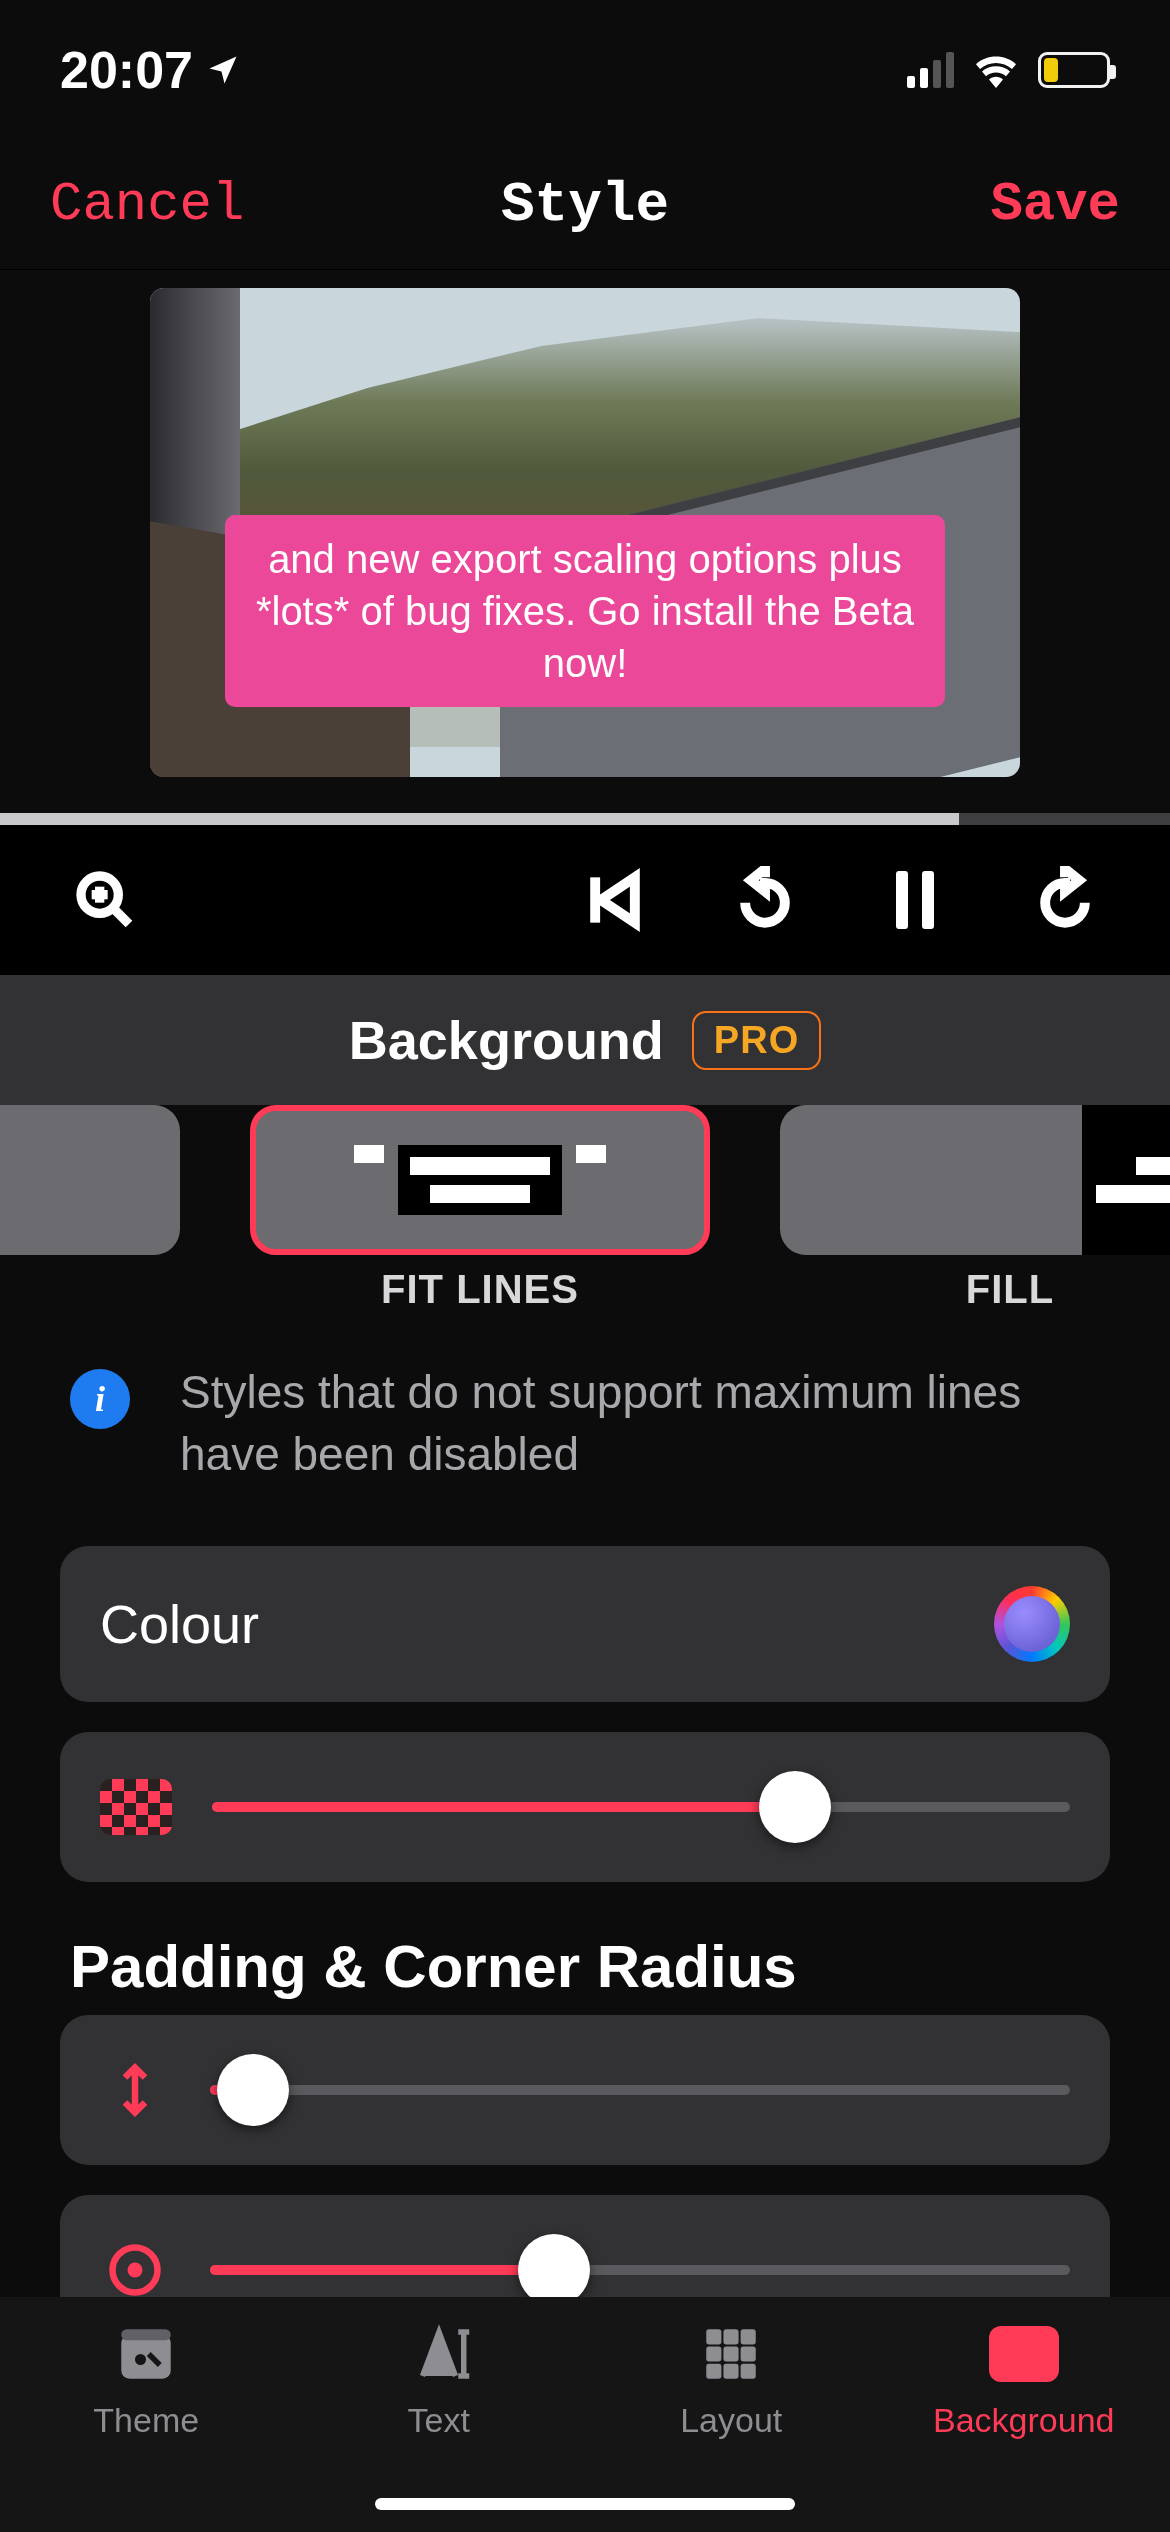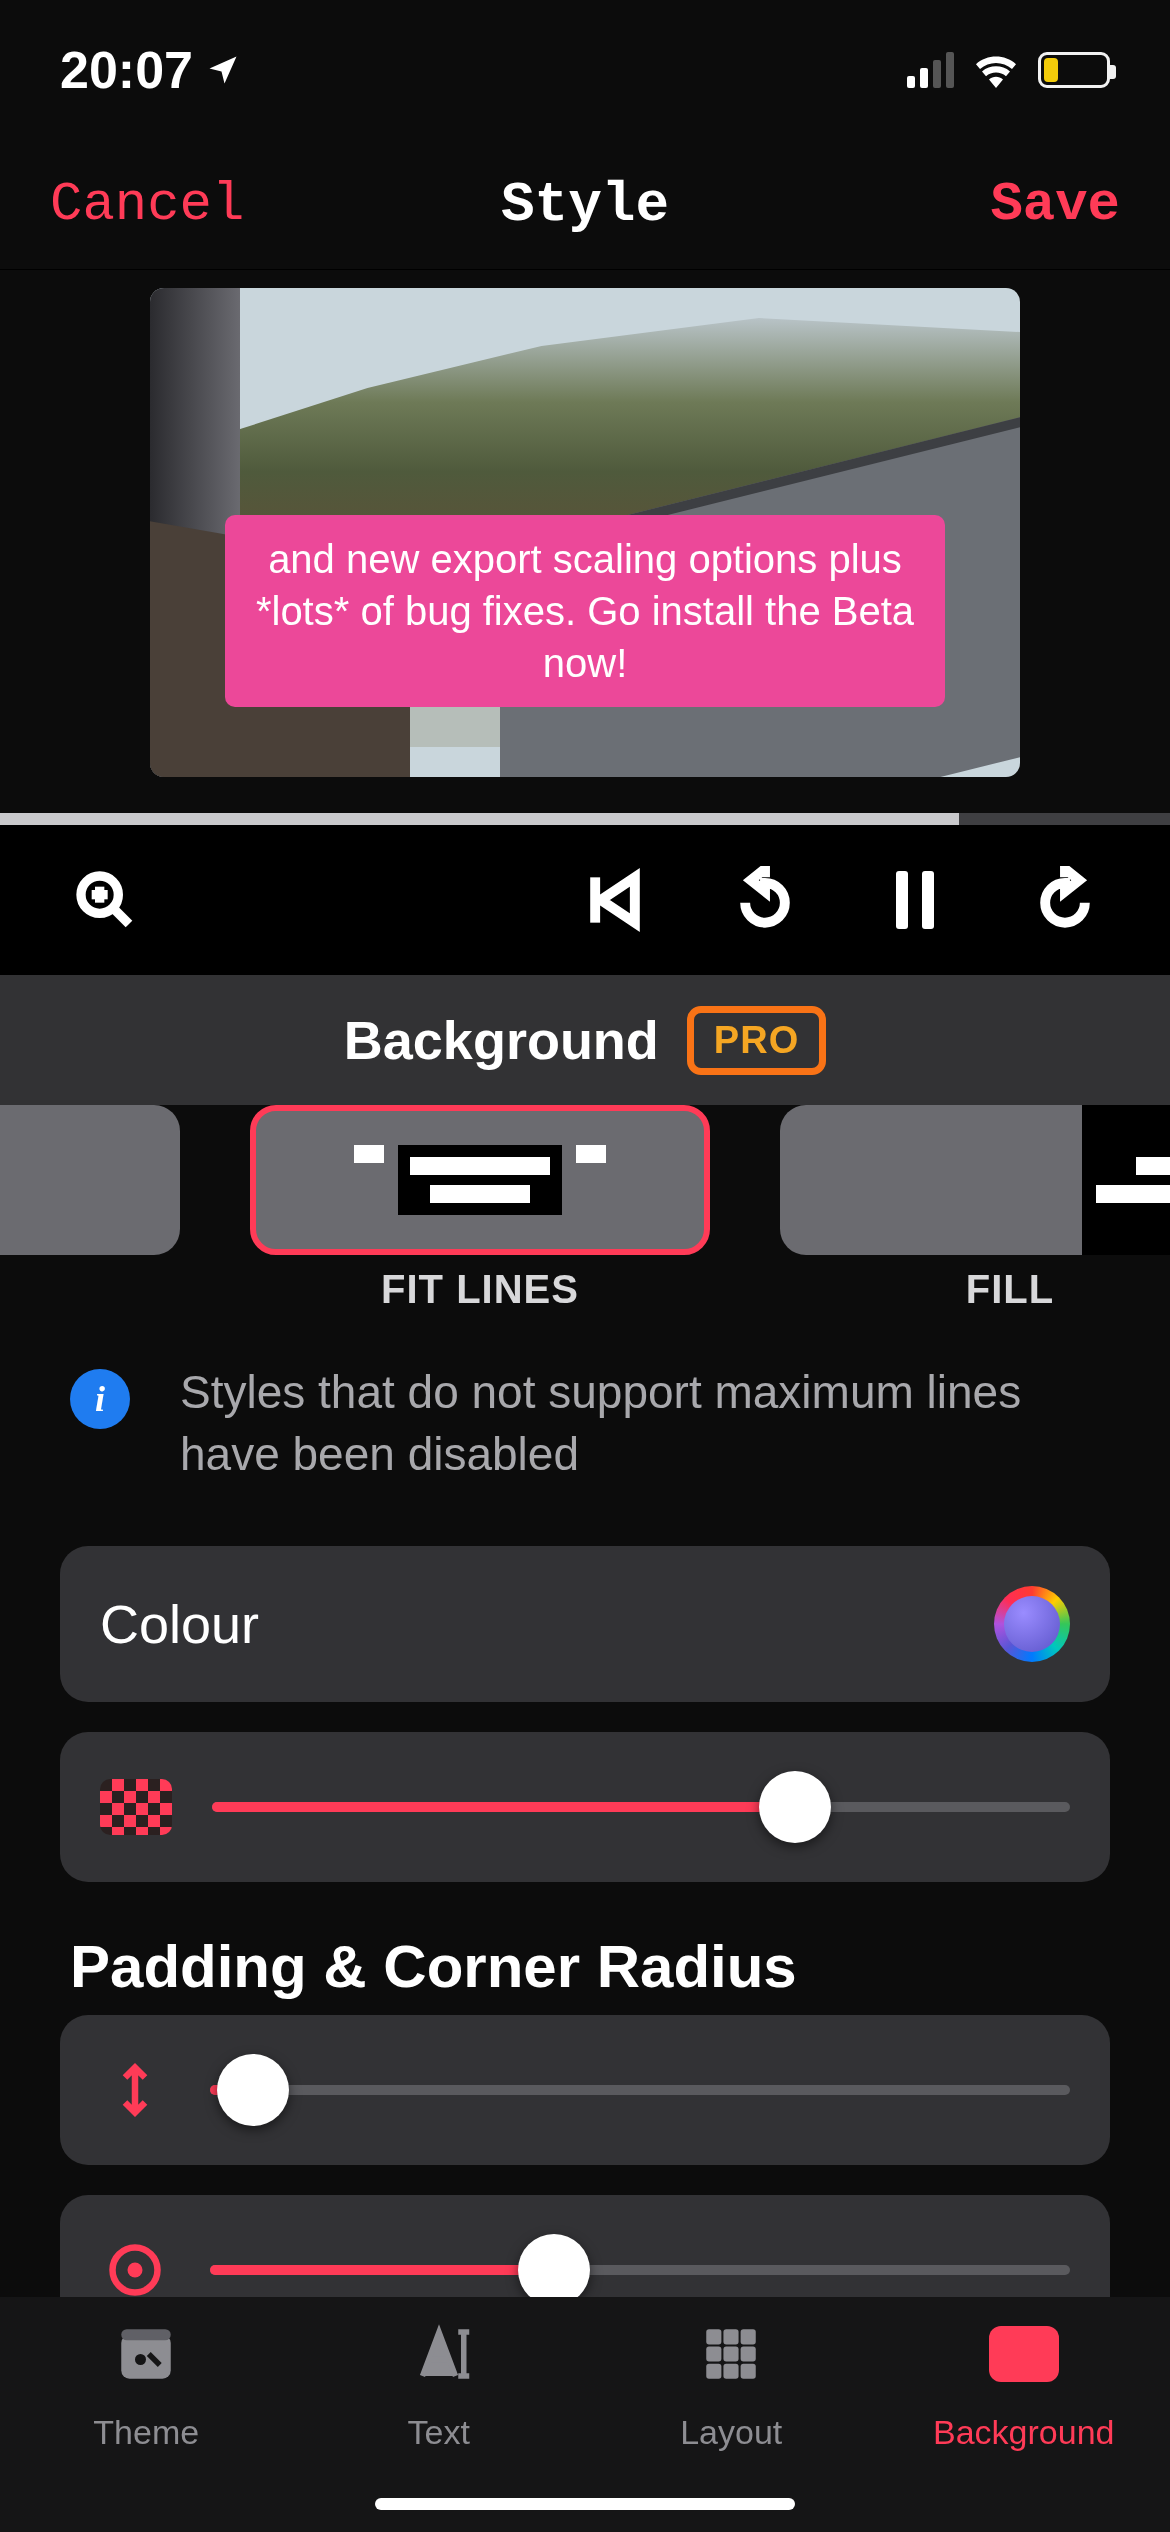--- a/index.html
+++ b/index.html
@@ -55,21 +55,21 @@
   .pb-btn { width: 110px; height:110px; display:flex; align-items:center; justify-content:center; color:#fff; }
   .pb-btn + .pb-btn { margin-left: 40px; }
   .pb-btn svg{width:68px;height:68px;stroke:#fff;fill:none;stroke-width:3.5;}
   .zoom svg{width:64px;height:64px;}
   .pause-bars{display:flex;gap:14px;}
   .pause-bars span{width:12px;height:58px;background:#fff;border-radius:3px;}
 
   
   .section-head { height: 130px; background:#323234; display:flex; align-items:center; justify-content:center; gap:28px;}
   .section-head .title { font-size:54px; font-weight:600;}
-  .pro-badge { border:7px solid #f97316; color:#f5a623; font-size:38px; font-weight:700; padding:6px 20px; border-radius:14px; letter-spacing:1px;}
+  .pro-badge { border:2px solid #f97316; color:#f5a623; font-size:38px; font-weight:700; padding:6px 20px; border-radius:14px; letter-spacing:1px;}
 
   
   .fit-row { height: 220px; display:flex; align-items:stretch; gap: 70px; padding: 0; overflow:hidden; background:#0c0c0c;}
   .fit-card-outer { display:flex; flex-direction:column; align-items:center; }
   .fit-card-outer.edge-left{margin-left:-280px;}
   .fit-card-outer.edge-right{margin-right:-280px;}
   .fit-card { width: 460px; height: 150px; border-radius: 26px; background:#6b6b70; display:flex; align-items:center; justify-content:center; position:relative; border:6px solid transparent;}
   .fit-card.selected { border-color:#ff3b57; background:#6b6b70; width:460px;}
   .fit-card .swatch { background:#000; padding:12px; display:flex; flex-direction:column; gap:10px; align-items:center;}
   .fit-card .swatch .ln{height:18px;background:#fff;}
@@ -105,21 +105,21 @@
   .slider-fill{position:absolute;left:0;top:0;bottom:0;background:#ff3b57;border-radius:5px;}
   .slider-thumb{position:absolute;top:50%;width:72px;height:72px;background:#fff;border-radius:50%;transform:translate(-50%,-50%);box-shadow:0 4px 12px rgba(0,0,0,.5);}
 
   
   .checker{width:72px;height:56px;border-radius:10px;background:
      repeating-conic-gradient(#ff3b57 0 25%, #2b2020 0 50%);
      background-size: 24px 24px; flex:0 0 72px;}
 
   
   .tab-bar { position:absolute; bottom:0; left:0; right:0; height:235px; background:#151516; display:flex; padding-top:22px;}
-  .tab { flex:1; display:flex; flex-direction:column; align-items:center; gap:24px; color:#8d8d92;}
+  .tab { flex:1; display:flex; flex-direction:column; align-items:center; gap:12px; color:#8d8d92;}
   .tab.active{color:#ff3b57;}
   .tab .ticon{height:70px;display:flex;align-items:center;justify-content:center;}
   .tab .ticon svg{width:66px;height:66px;fill:currentColor;}
   .tab .tlabel{font-size:34px;}
   .tab.active .bg-square{width:70px;height:56px;background:#ff3b57;border-radius:12px;}
 
   .home-indicator{position:absolute;bottom:22px;left:50%;transform:translateX(-50%);width:420px;height:12px;background:#fff;border-radius:6px;}
 </style>
 </head>
 <body>

